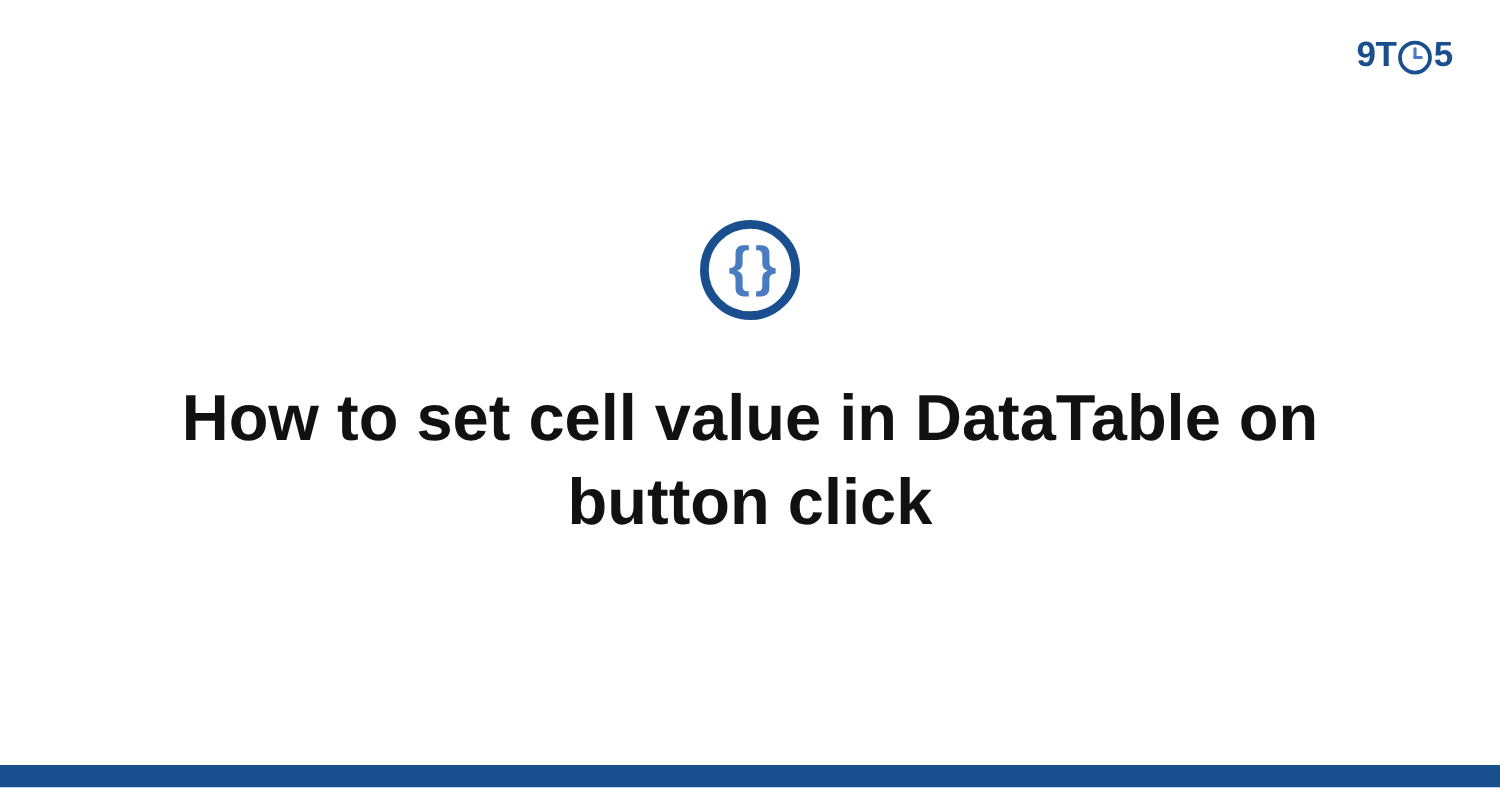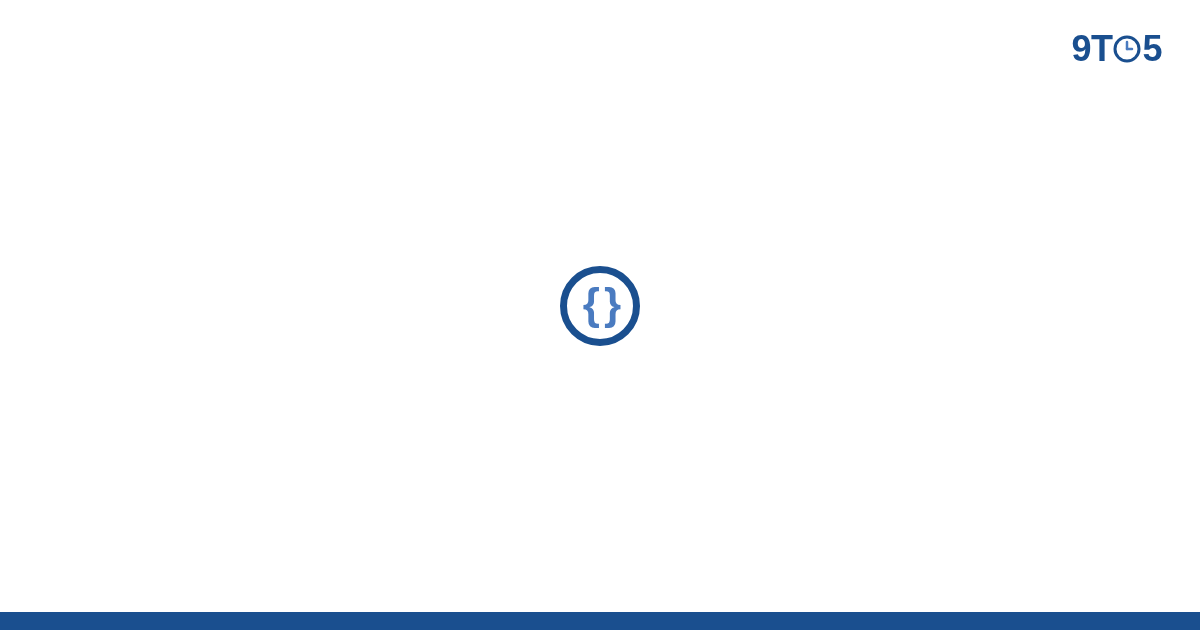--- a/index.html
+++ b/index.html
@@ -12,25 +12,25 @@
       height: 630px;
       background: #ffffff;
       font-family: Arial, Helvetica, sans-serif;
       position: relative;
       overflow: hidden;
     }
     .logo {
       position: absolute;
       top: 28px;
       right: 38px;
-      font-size: 36px;
+      font-size: 28px;
       font-weight: 500;
       letter-spacing: -0.5px;
       display: flex;
-      align-items: center;
+      align-items: flex-end;
     }
     .logo .nine-t {
       color: #1a4f8f;
       font-weight: 600;
     }
     .logo .clock-o {
       display: inline-flex;
       align-items: center;
       justify-content: center;
       margin: 0 1px;
@@ -106,15 +106,16 @@
       <line x1="14" y1="14" x2="19" y2="14" stroke="#4a7bc0" stroke-width="2.5" stroke-linecap="round"></line>
     </svg>
   </span>
   <span class="five">5</span>
 </div>
 
 <div class="center-wrap">
   <div class="topic-icon">
     <span class="braces">{ }</span>
   </div>
+  <h1 class="title">How to set cell value in DataTable on button click</h1>
 </div>
 
 <div class="footer-bar"></div>
 
 </body></html>

